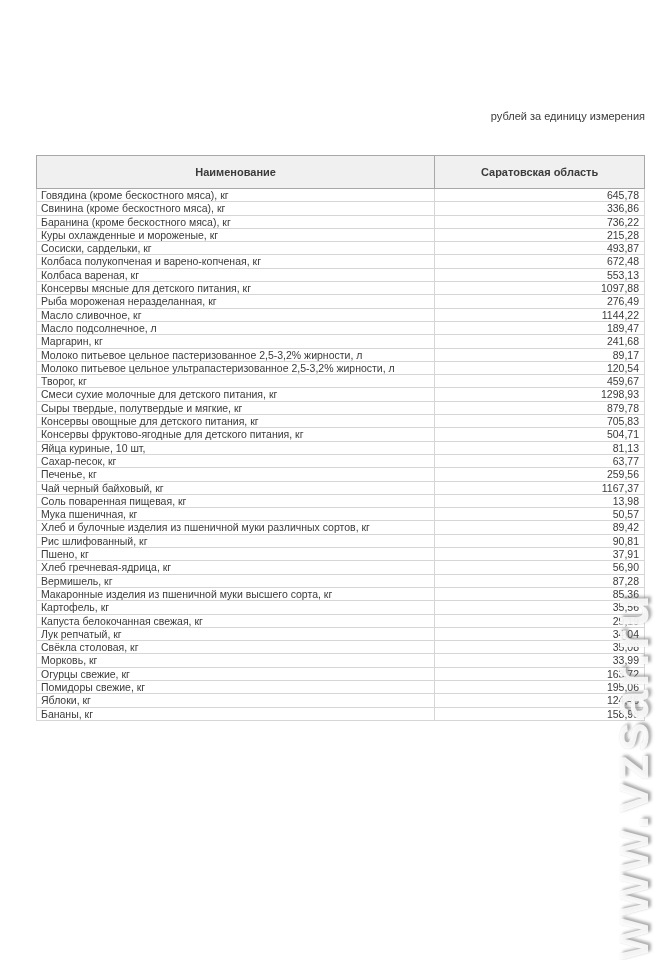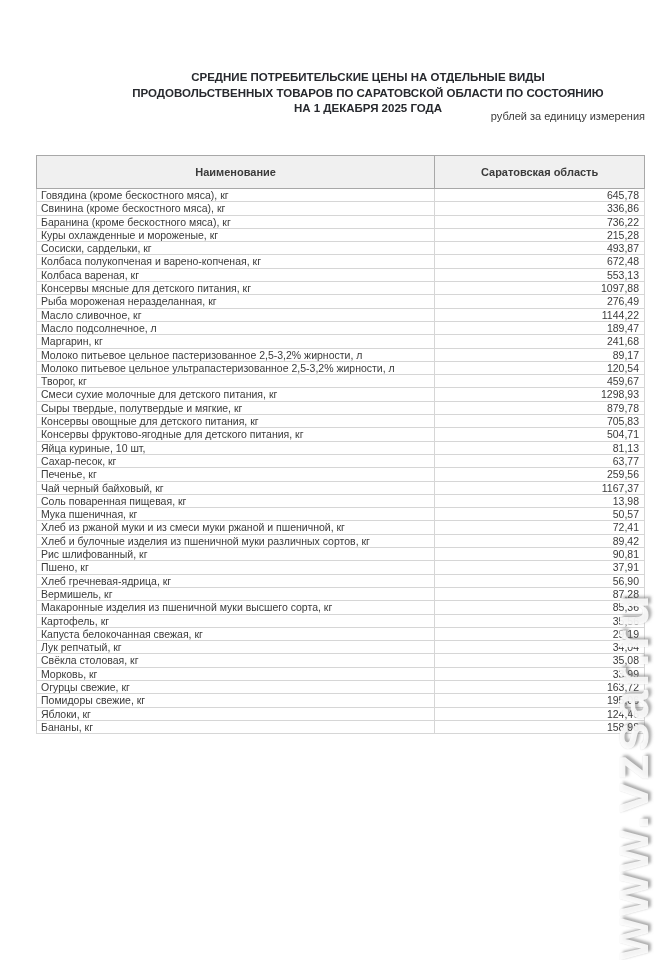--- a/index.html
+++ b/index.html
@@ -84,25 +84,20 @@
     letter-spacing: 2px;
     color: rgba(255,255,255,0.88);
     text-shadow: 2px 3px 3px rgba(110,110,110,0.55), 0 0 1px rgba(150,150,150,0.35);
   }
 </style>
 </head>
 <body>
 
 <div>
 
-  <div class="page-title">
-    <div>СРЕДНИЕ ПОТРЕБИТЕЛЬСКИЕ ЦЕНЫ НА ОТДЕЛЬНЫЕ ВИДЫ</div>
-    <div>ПРОДОВОЛЬСТВЕННЫХ ТОВАРОВ ПО САРАТОВСКОЙ ОБЛАСТИ ПО СОСТОЯНИЮ</div>
-    <div>НА 1 ДЕКАБРЯ 2025 ГОДА</div>
-  </div>
 
   <div class="units-note">рублей за единицу измерения</div>
 
   <table class="price-table">
     <colgroup>
       <col class="c-name">
       <col class="c-price">
     </colgroup>
     <thead>
       <tr>
@@ -206,24 +201,20 @@
       </tr>
         <tr>
         <td class="name-cell">Соль поваренная пищевая, кг</td>
         <td class="price-cell">13,98</td>
       </tr>
         <tr>
         <td class="name-cell">Мука пшеничная, кг</td>
         <td class="price-cell">50,57</td>
       </tr>
         <tr>
-        <td class="name-cell">Хлеб из ржаной муки и из смеси муки ржаной и пшеничной, кг</td>
-        <td class="price-cell">72,41</td>
-      </tr>
-        <tr>
         <td class="name-cell">Хлеб и булочные изделия из пшеничной муки различных сортов, кг</td>
         <td class="price-cell">89,42</td>
       </tr>
         <tr>
         <td class="name-cell">Рис шлифованный, кг</td>
         <td class="price-cell">90,81</td>
       </tr>
         <tr>
         <td class="name-cell">Пшено, кг</td>
         <td class="price-cell">37,91</td>

